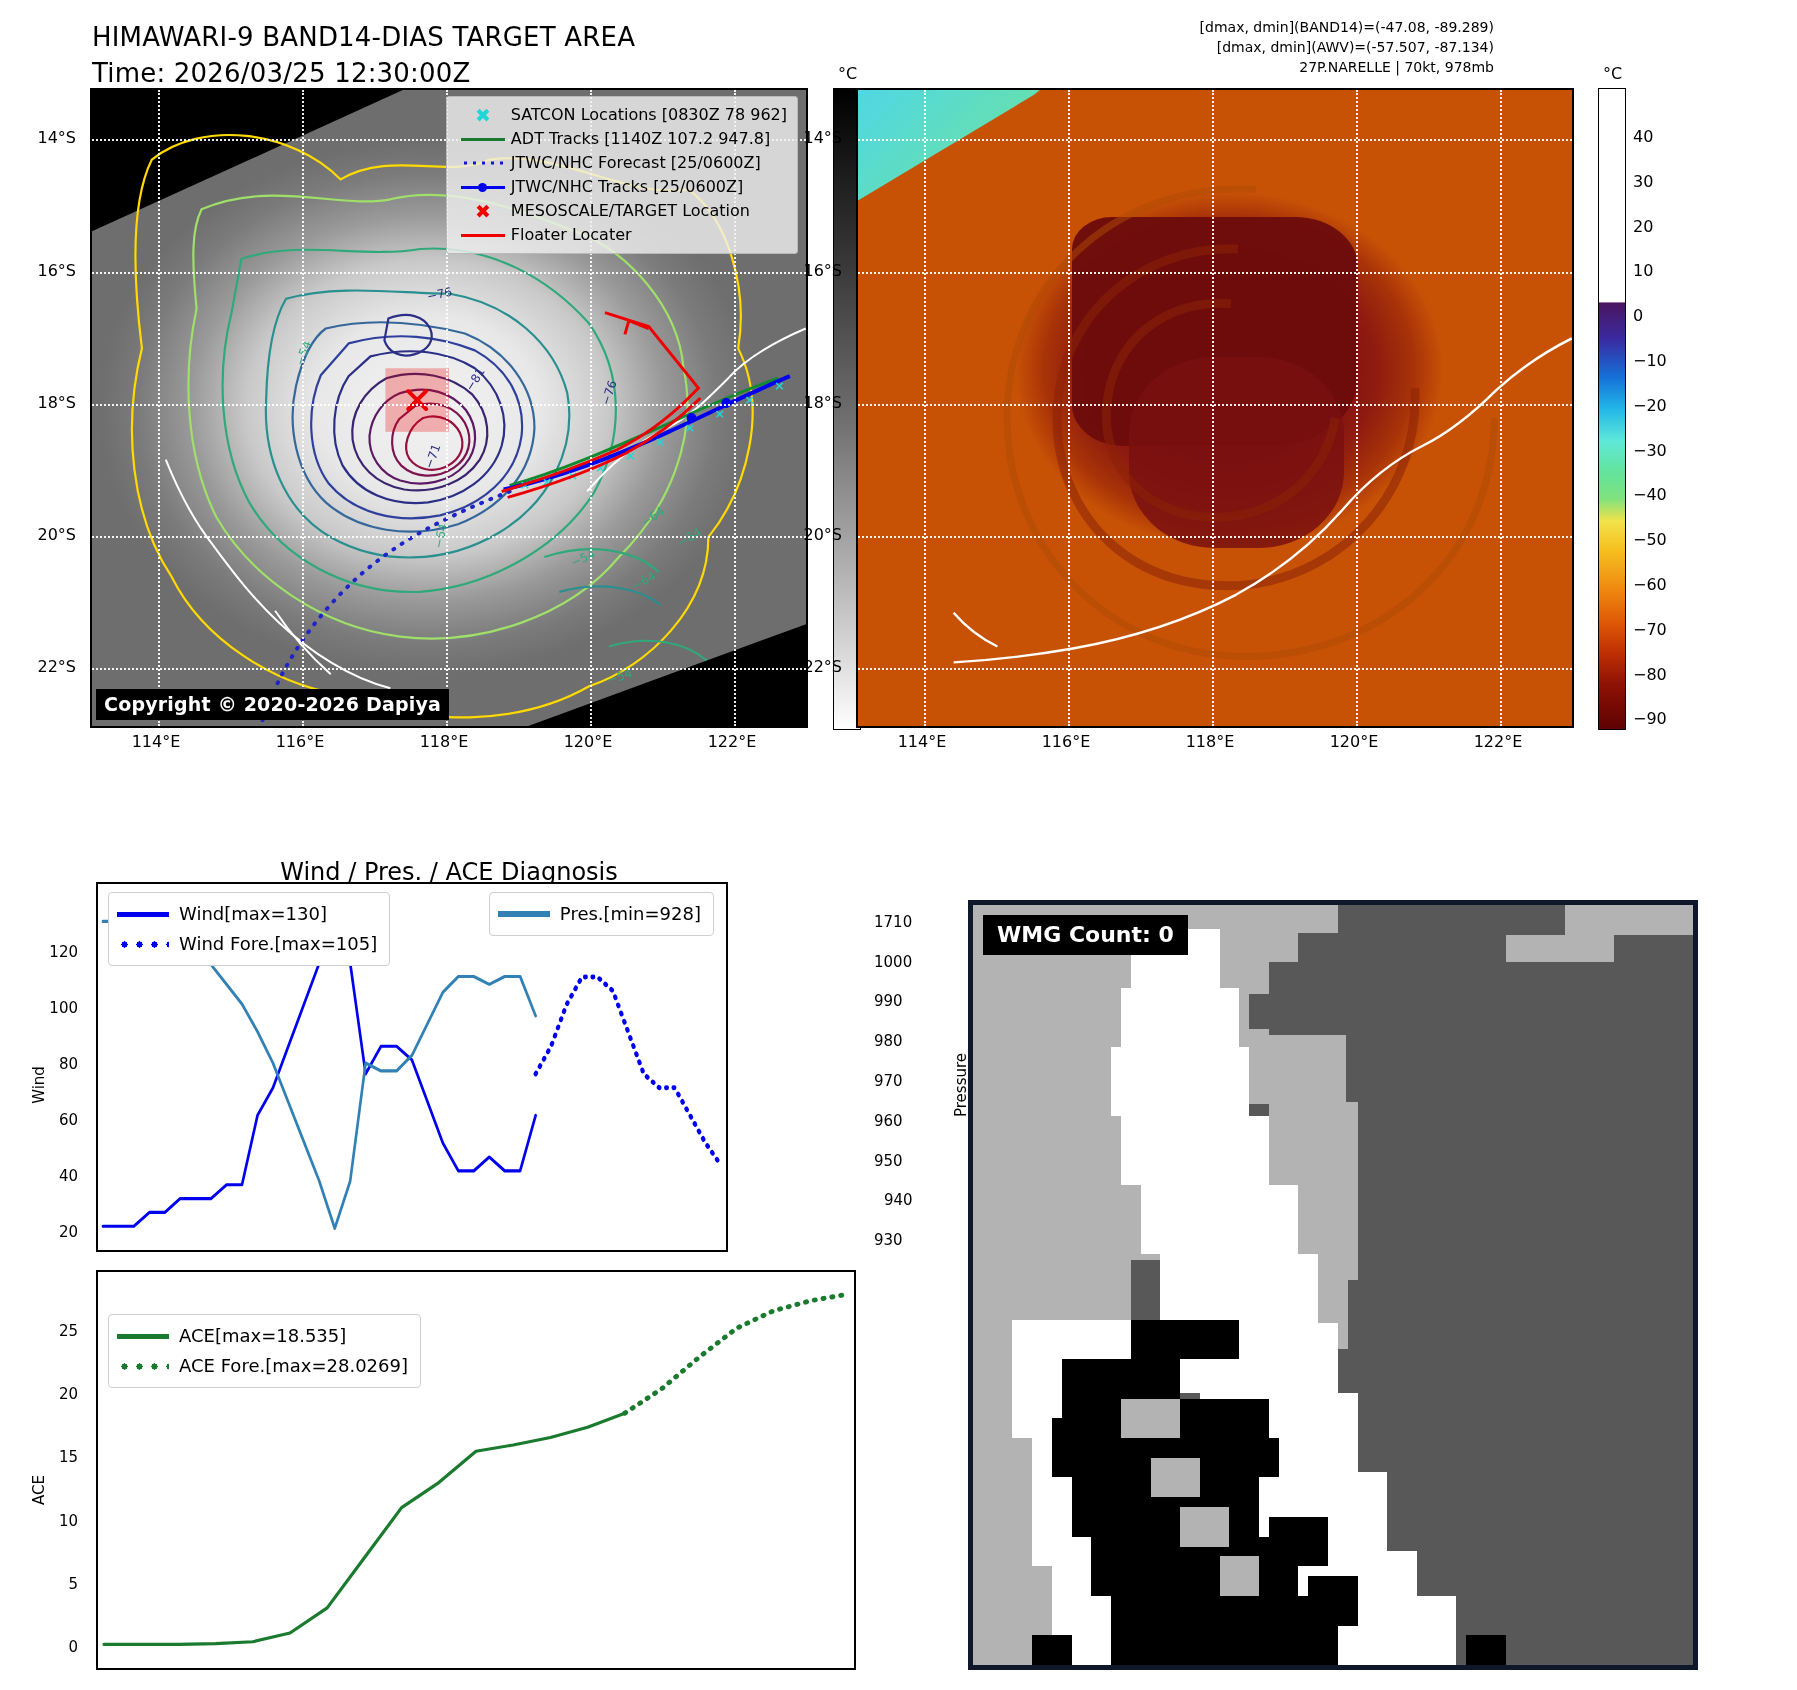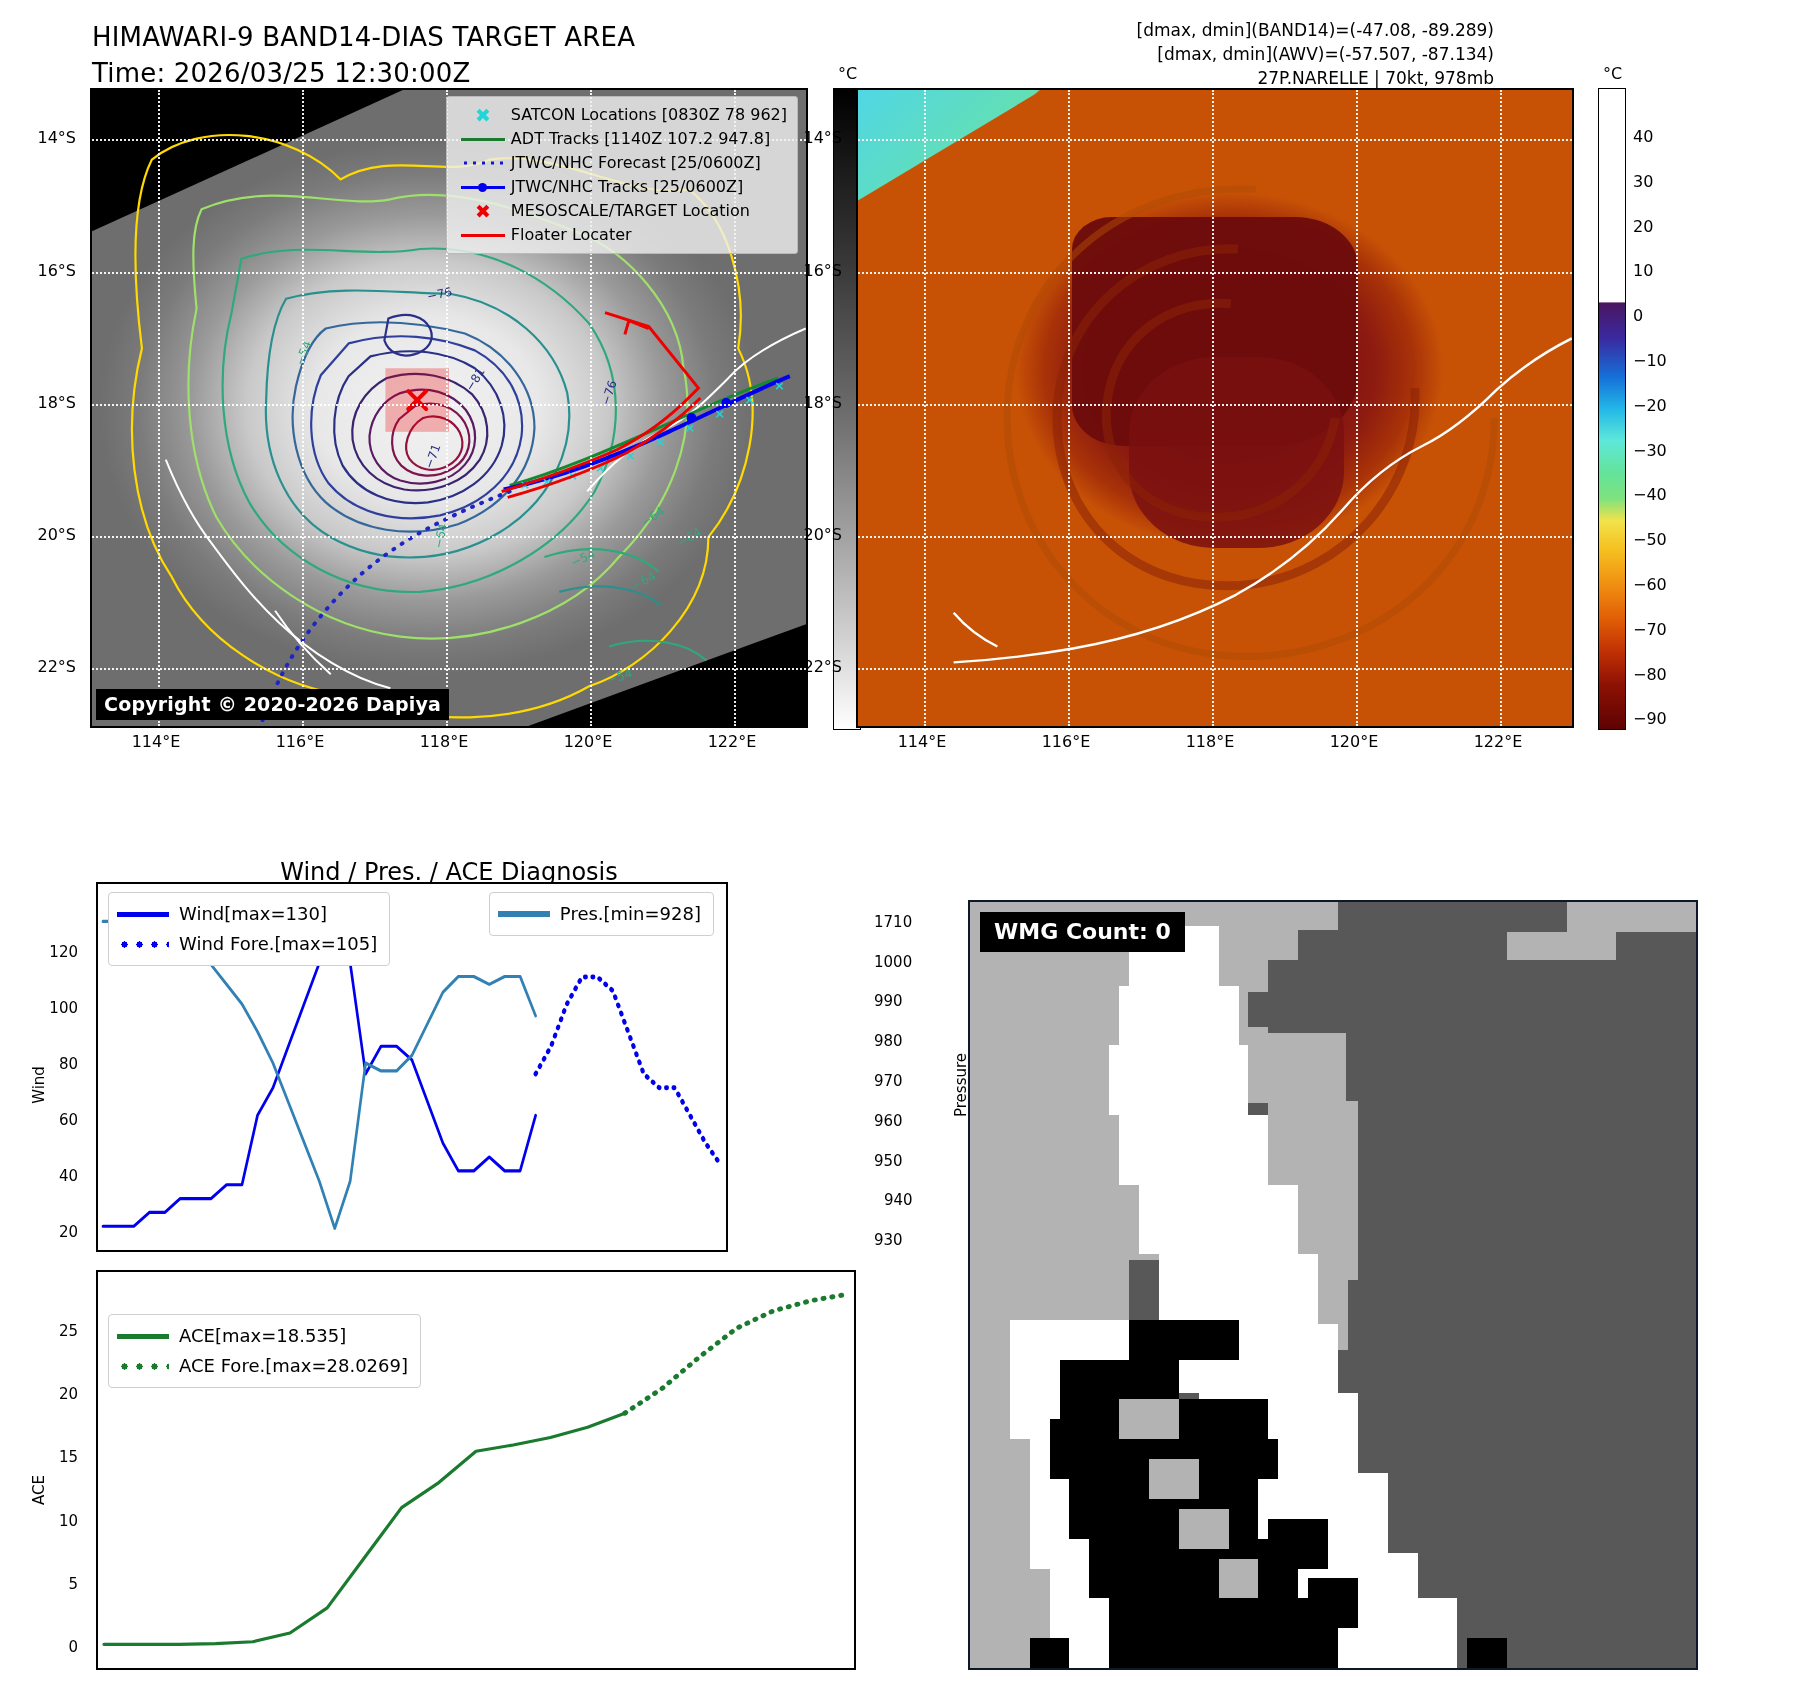--- a/index.html
+++ b/index.html
@@ -1,19 +1,19 @@
 <!DOCTYPE html>
 <html><head>
 <meta charset="utf-8">
 <style>
   html,body{margin:0;padding:0;background:#fff;}
   body{width:1797px;height:1690px;font-family:"DejaVu Sans",sans-serif;color:#000;position:relative;overflow:hidden;}
   .abs{position:absolute;}
   .ttl{font-size:26px;letter-spacing:.2px;line-height:1.38;}
-  .hdr-right{font-size:17px;line-height:1.42;text-align:right;}
+  .hdr-right{font-size:14px;line-height:1.42;text-align:right;}
   .axlbl{font-size:16px;}
   .cbtitle{font-size:16px;}
 
   
   .panel{position:absolute;box-sizing:border-box;}
   .mapframe{border:2px solid #000;overflow:hidden;background:#000;}
 
   
   .grid{position:absolute;inset:0;pointer-events:none;}
   .gl-h{position:absolute;left:0;right:0;height:0;border-top:2px dotted rgba(255,255,255,.92);}
@@ -423,21 +423,21 @@
 <div class="abs" id="aceyticks" style="left:0;top:1270px;width:92px;height:400px;">
     <div class="tklab" style="top: 377.333px; transform: translateY(-50%); right: 14px;">0</div>
     <div class="tklab" style="top: 314px; transform: translateY(-50%); right: 14px;">5</div>
     <div class="tklab" style="top: 250.667px; transform: translateY(-50%); right: 14px;">10</div>
     <div class="tklab" style="top: 187.333px; transform: translateY(-50%); right: 14px;">15</div>
     <div class="tklab" style="top: 124px; transform: translateY(-50%); right: 14px;">20</div>
     <div class="tklab" style="top: 60.6667px; transform: translateY(-50%); right: 14px;">25</div>
   </div>
 <div class="abs ylab" style="left:30px;top:1490px;font-size:15px;transform:rotate(-90deg) translate(-50%,0);">ACE</div>
 
-<div class="panel" id="wmgpanel" style="left:968px;top:900px;width:730px;height:770px;border:2px solid #0f172a;background:#585858;overflow:hidden;">
+<div class="panel" id="wmgpanel" style="left:968px;top:900px;width:730px;height:770px;border:5px solid #0f172a;background:#585858;overflow:hidden;">
   <svg viewBox="0 0 730 770" preserveAspectRatio="none" style="position:absolute;inset:0;width:100%;height:100%;" shape-rendering="crispEdges">
     <rect x="0" y="0" width="730" height="770" fill="#585858"></rect>
 
     <g fill="#b3b3b3">
       <rect x="0" y="0" width="370" height="28"></rect>
       <rect x="0" y="28" width="330" height="30"></rect>
       <rect x="0" y="58" width="300" height="32"></rect>
       <rect x="0" y="90" width="280" height="36"></rect>
       <rect x="0" y="126" width="300" height="34"></rect>
       <rect x="0" y="160" width="250" height="80"></rect>

